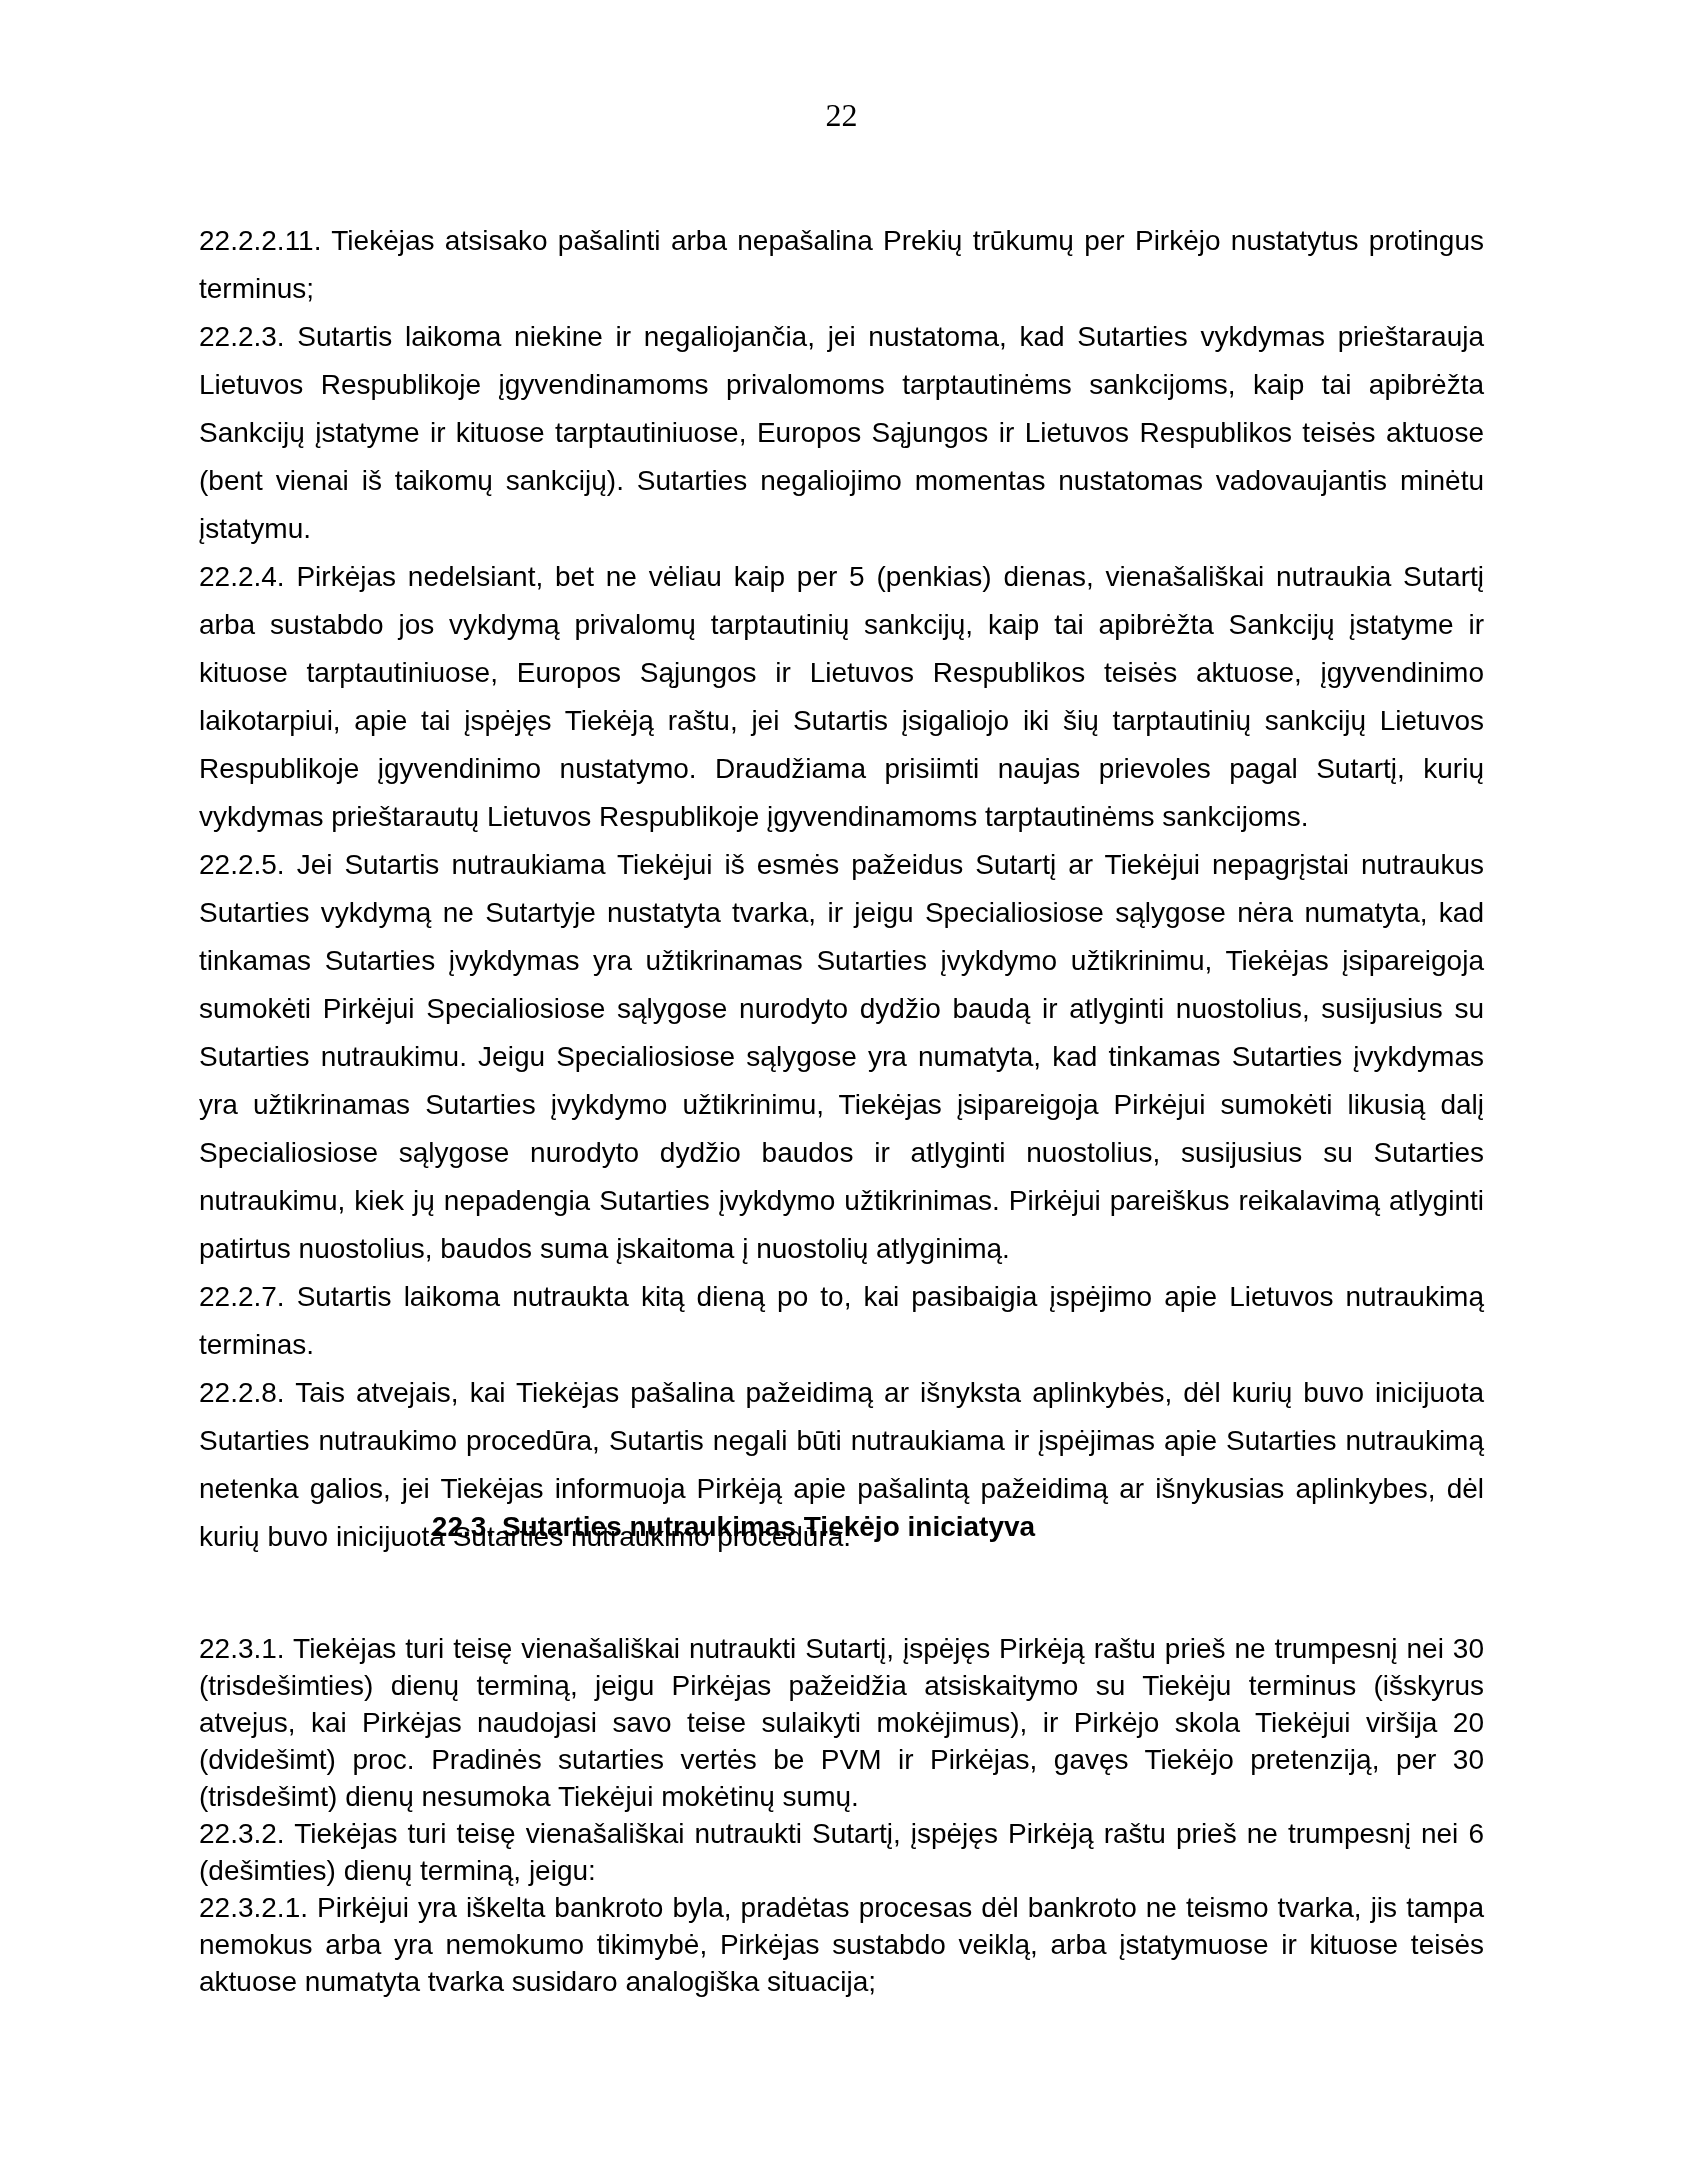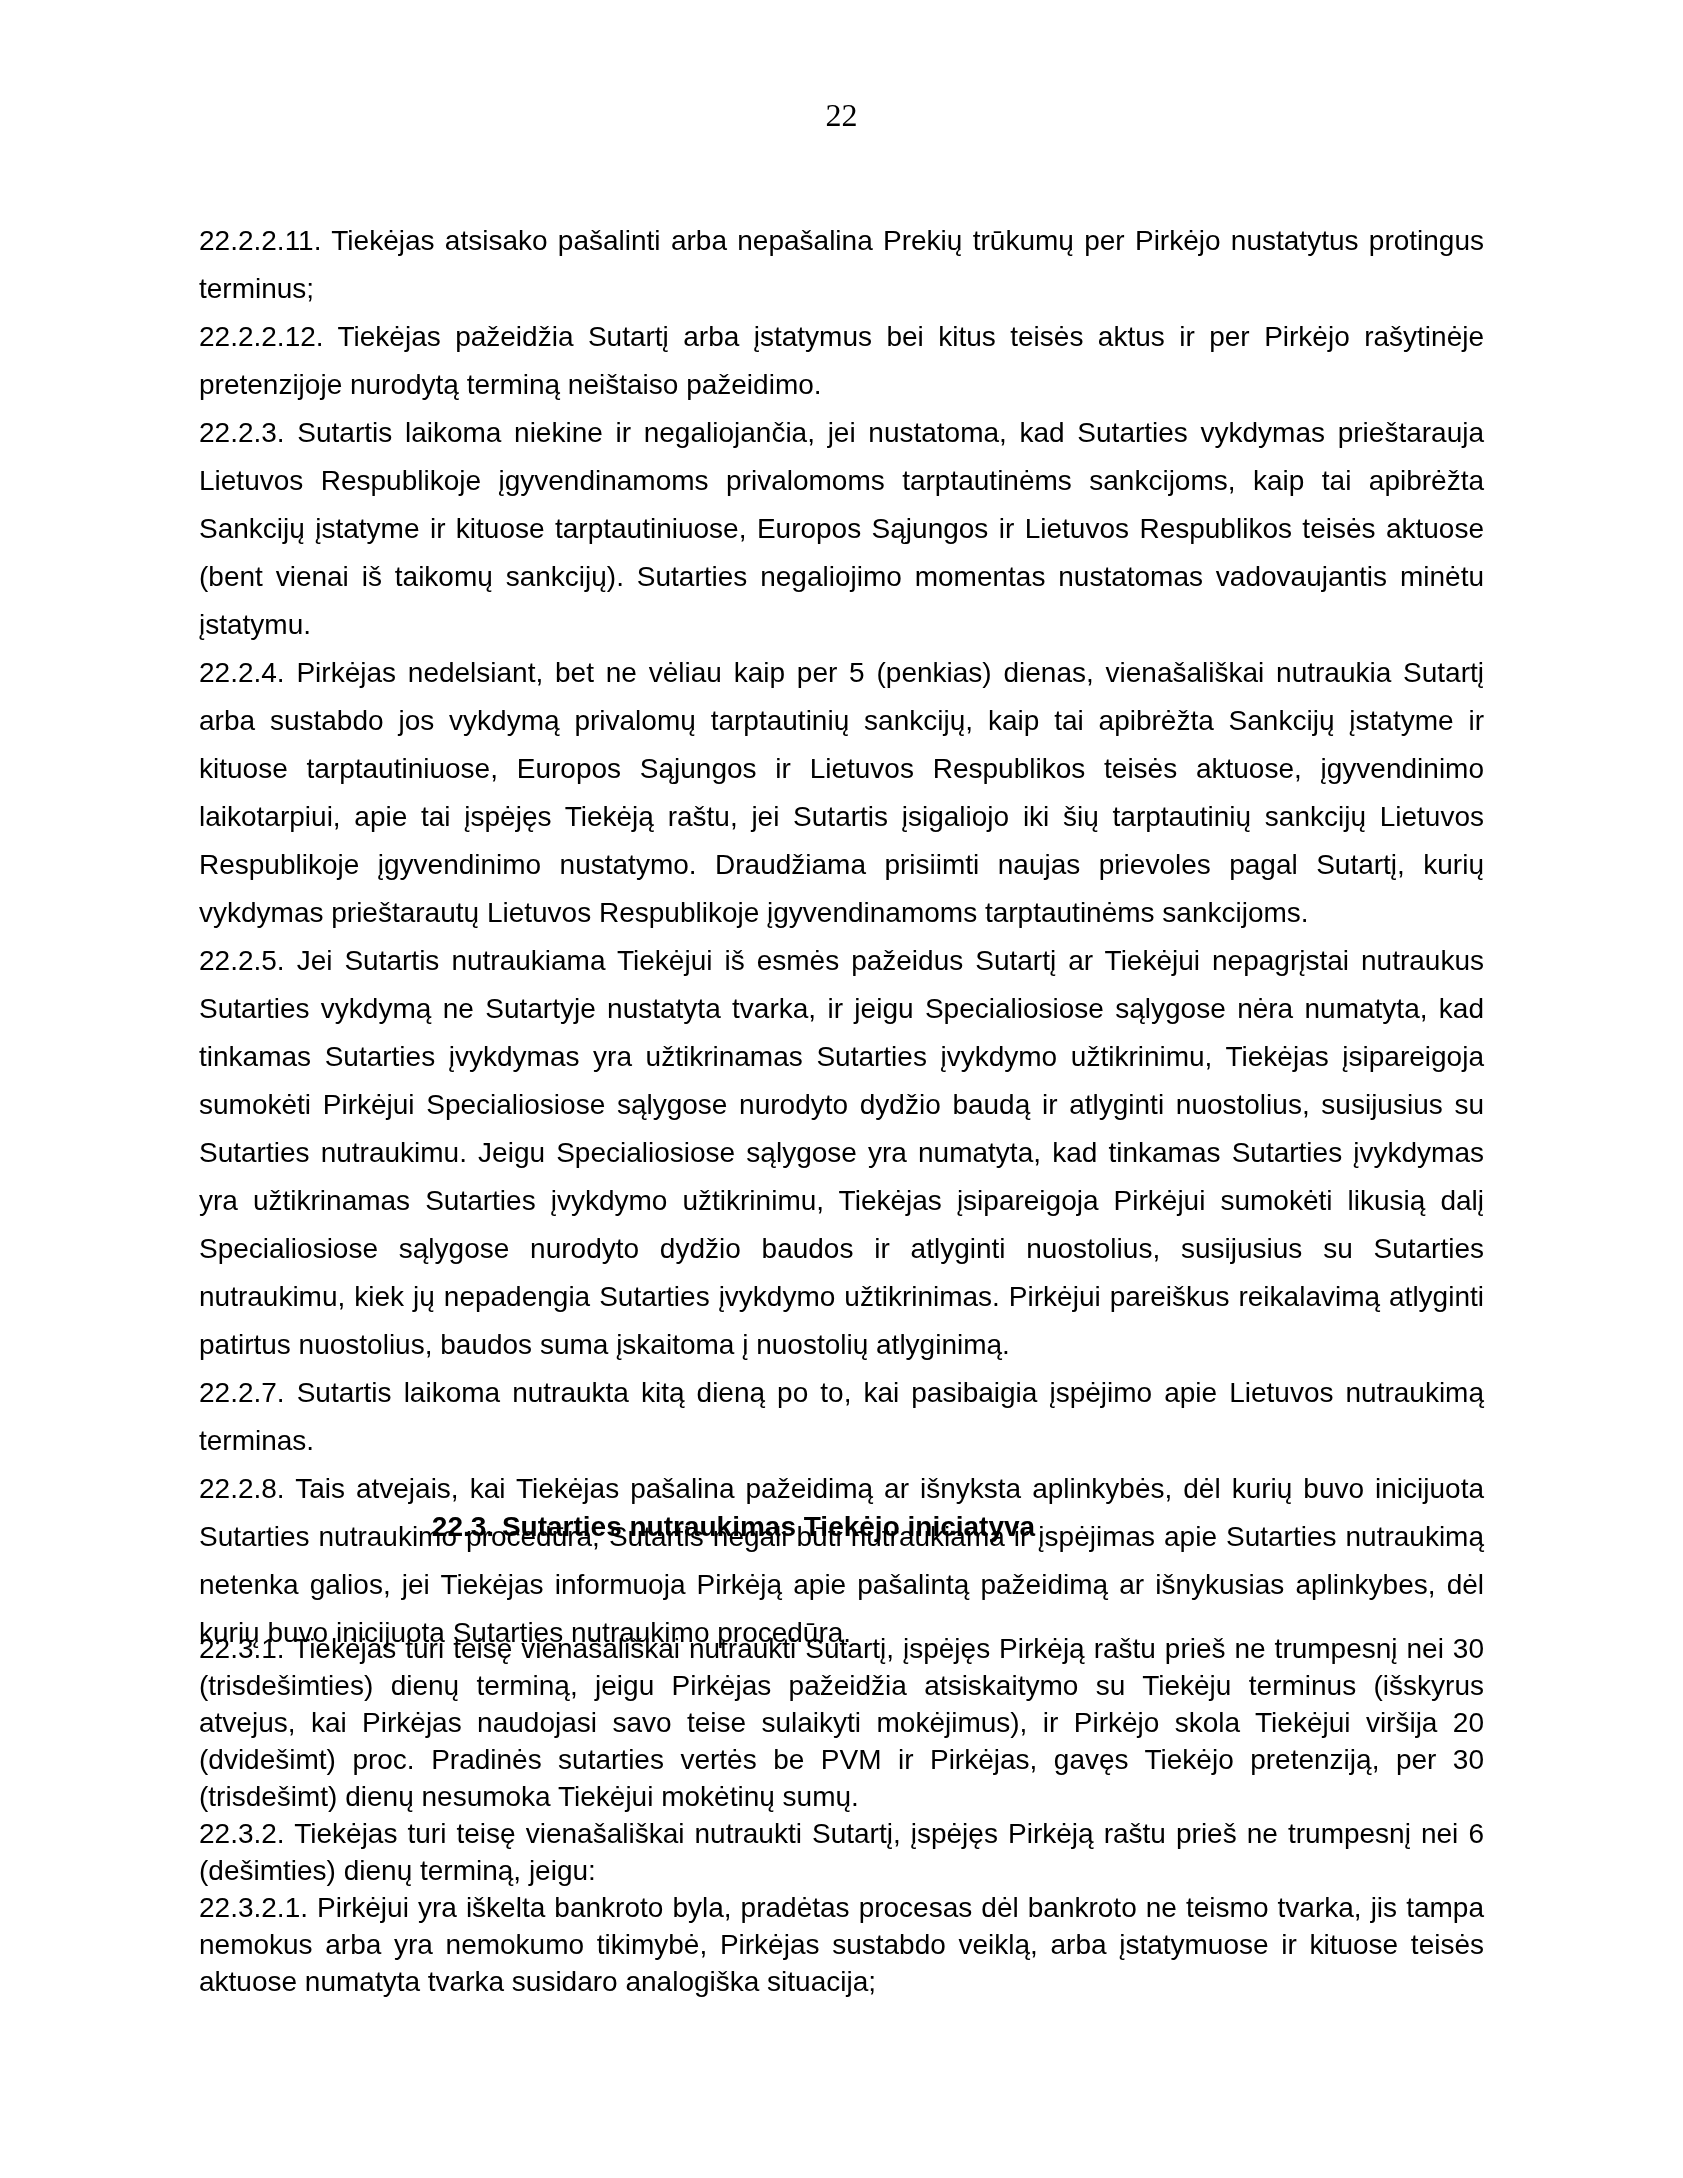--- a/index.html
+++ b/index.html
@@ -26,21 +26,20 @@
     font-weight: bold; font-size: 28px; line-height: 36px;
   }
 </style>
 </head>
 <body>
 
 <div class="page-number">22</div>
 
 <div class="block block-a">
   <p>22.2.2.11. Tiekėjas atsisako pašalinti arba nepašalina Prekių trūkumų per Pirkėjo nustatytus protingus terminus;</p>
-  <p>22.2.2.12. Tiekėjas pažeidžia Sutartį arba įstatymus bei kitus teisės aktus ir per Pirkėjo rašytinėje pretenzijoje nurodytą terminą neištaiso pažeidimo.</p>
   <p>22.2.3. Sutartis laikoma niekine ir negaliojančia, jei nustatoma, kad Sutarties vykdymas prieštarauja Lietuvos Respublikoje įgyvendinamoms privalomoms tarptautinėms sankcijoms, kaip tai apibrėžta Sankcijų įstatyme ir kituose tarptautiniuose, Europos Sąjungos ir Lietuvos Respublikos teisės aktuose (bent vienai iš taikomų sankcijų). Sutarties negaliojimo momentas nustatomas vadovaujantis minėtu įstatymu.</p>
   <p>22.2.4. Pirkėjas nedelsiant, bet ne vėliau kaip per 5 (penkias) dienas, vienašališkai nutraukia Sutartį arba sustabdo jos vykdymą privalomų tarptautinių sankcijų, kaip tai apibrėžta Sankcijų įstatyme ir kituose tarptautiniuose, Europos Sąjungos ir Lietuvos Respublikos teisės aktuose, įgyvendinimo laikotarpiui, apie tai įspėjęs Tiekėją raštu, jei Sutartis įsigaliojo iki šių tarptautinių sankcijų Lietuvos Respublikoje įgyvendinimo nustatymo. Draudžiama prisiimti naujas prievoles pagal Sutartį, kurių vykdymas prieštarautų Lietuvos Respublikoje įgyvendinamoms tarptautinėms sankcijoms.</p>
   <p>22.2.5. Jei Sutartis nutraukiama Tiekėjui iš esmės pažeidus Sutartį ar Tiekėjui nepagrįstai nutraukus Sutarties vykdymą ne Sutartyje nustatyta tvarka, ir jeigu Specialiosiose sąlygose nėra numatyta, kad tinkamas Sutarties įvykdymas yra užtikrinamas Sutarties įvykdymo užtikrinimu, Tiekėjas įsipareigoja sumokėti Pirkėjui Specialiosiose sąlygose nurodyto dydžio baudą ir atlyginti nuostolius, susijusius su Sutarties nutraukimu. Jeigu Specialiosiose sąlygose yra numatyta, kad tinkamas Sutarties įvykdymas yra užtikrinamas Sutarties įvykdymo užtikrinimu, Tiekėjas įsipareigoja Pirkėjui sumokėti likusią dalį Specialiosiose sąlygose nurodyto dydžio baudos ir atlyginti nuostolius, susijusius su Sutarties nutraukimu, kiek jų nepadengia Sutarties įvykdymo užtikrinimas. Pirkėjui pareiškus reikalavimą atlyginti patirtus nuostolius, baudos suma įskaitoma į nuostolių atlyginimą.</p>
   <p>22.2.7. Sutartis laikoma nutraukta kitą dieną po to, kai pasibaigia įspėjimo apie Lietuvos nutraukimą terminas.</p>
   <p>22.2.8. Tais atvejais, kai Tiekėjas pašalina pažeidimą ar išnyksta aplinkybės, dėl kurių buvo inicijuota Sutarties nutraukimo procedūra, Sutartis negali būti nutraukiama ir įspėjimas apie Sutarties nutraukimą netenka galios, jei Tiekėjas informuoja Pirkėją apie pašalintą pažeidimą ar išnykusias aplinkybes, dėl kurių buvo inicijuota Sutarties nutraukimo procedūra.</p>
 </div>
 
 <div class="heading">22.3. Sutarties nutraukimas Tiekėjo iniciatyva</div>
 
 <div class="block block-b">

